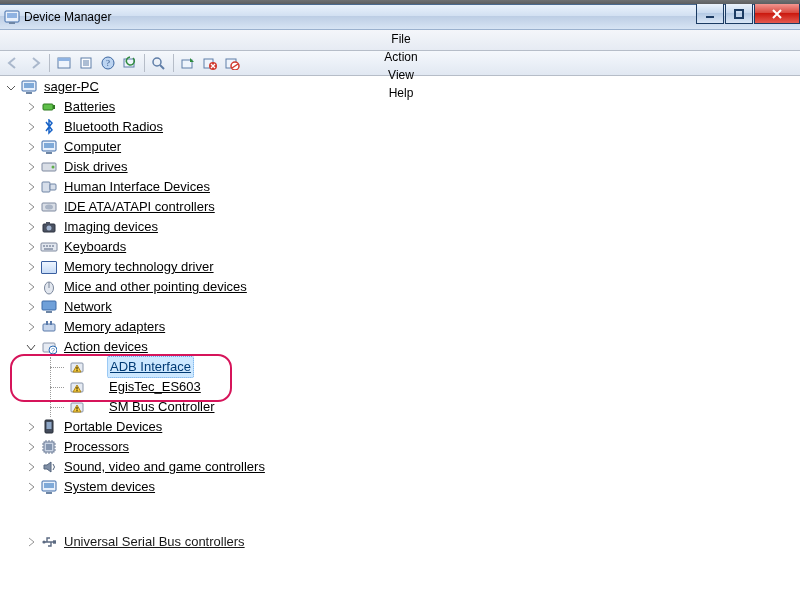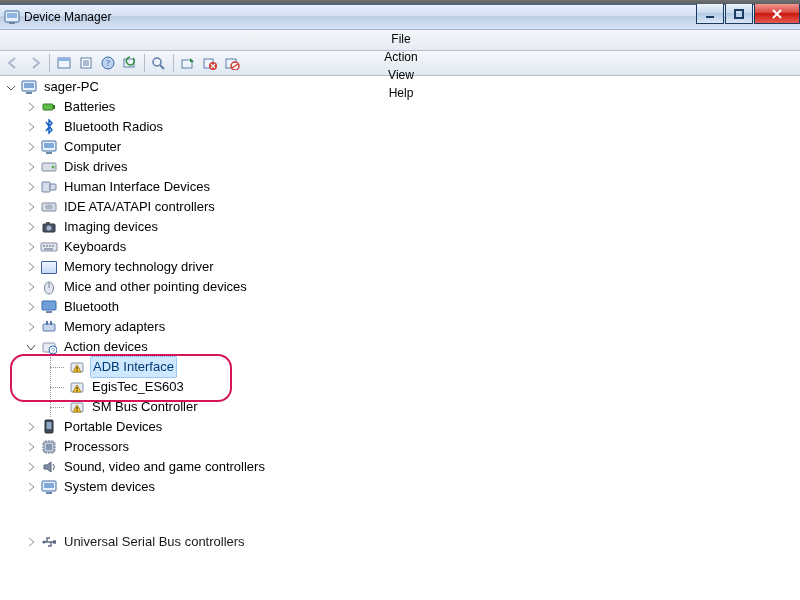--- a/index.html
+++ b/index.html
@@ -130,37 +130,38 @@
   }
   .row {
     height: 20px;
     display: flex;
     align-items: center;
     white-space: nowrap;
     position: relative;
   }
   .indent0 { padding-left: 0px; }
   .indent1 { padding-left: 20px; }
-  .indent2b { padding-left: 62px; } 
+  .indent2b { padding-left: 62px; gap: 17px; } 
   .twisty {
     width: 14px; height: 14px;
     display: inline-flex;
     align-items: center; justify-content: center;
     margin-right: 0px;
     cursor: pointer;
   }
   .twisty svg { display:block; }
   .ico {
     width: 18px; height: 16px;
     display: inline-flex;
     align-items: center; justify-content: center;
     margin: 0 4px 0 2px;
   }
   .label {
     padding: 1px 2px;
+    text-decoration: underline;
   }
   .label.selected {
     background: #cde8ff;
     border: 1px dotted #6aa9e9;
     border-radius: 2px;
     padding: 0 2px;
     color: #003a74;
   }
   
   .dots-v {
@@ -476,21 +477,21 @@
             <svg width="10" height="10">
               <path d="M3 1 L8 5 L3 9" fill="none" stroke="#8a8a8a"></path>
             </svg>
           </span>
         <span class="ico">
           <svg width="16" height="16">
               <rect x="1" y="2" width="14" height="9" rx="1" fill="#6fa0d9" stroke="#3d6aa8"></rect>
               <rect x="5" y="12" width="6" height="2" fill="#6e86a5"></rect>
             </svg>
         </span>
-        <span class="label">Bluetooth</span>
+        <span class="label">Network</span>
       </div>
 
       <div class="row indent1">
         <span class="twisty">
             <svg width="10" height="10">
               <path d="M3 1 L8 5 L3 9" fill="none" stroke="#8a8a8a"></path>
             </svg>
           </span>
         <span class="ico">
           <svg width="16" height="14">

